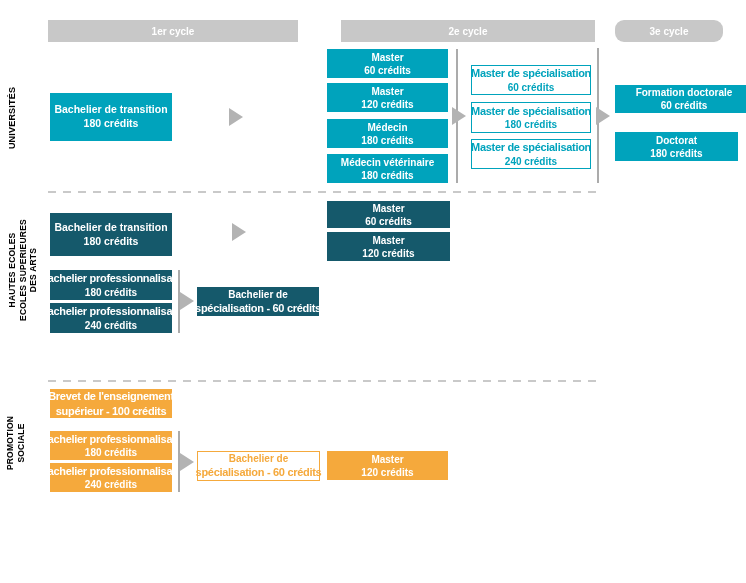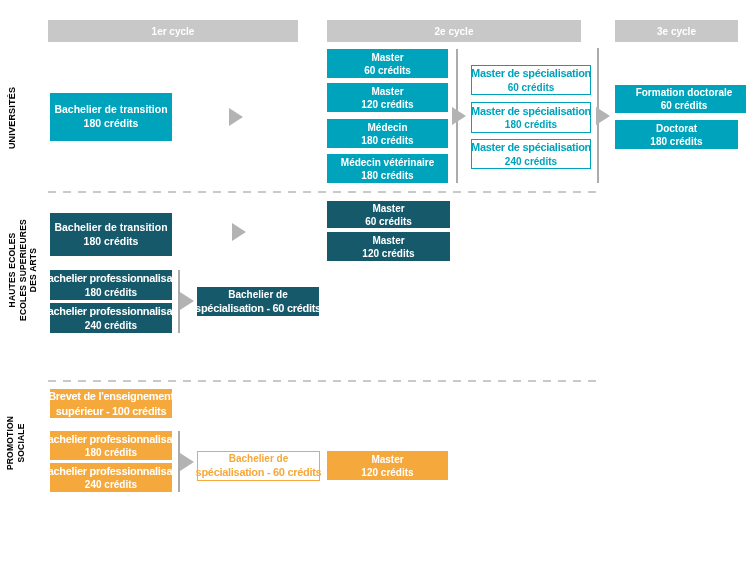--- a/index.html
+++ b/index.html
@@ -41,22 +41,22 @@
     font-weight:bold; font-size:9px; color:#000000;
     text-align:center; line-height:1.25; letter-spacing:0.2px; white-space:nowrap;
   }
 </style>
 </head>
 <body>
 
 <div class="canvas">
 
   <div class="cycle-header" style="left:48px; width:250px;">1er cycle</div>
-  <div class="cycle-header" style="left:327px; width:254px;">2e cycle</div>
-  <div class="cycle-header" style="left:615px; width:123px;">3e cycle</div>
+  <div class="cycle-header" style="left:341px; width:254px;">2e cycle</div>
+  <div class="cycle-header" style="left:615px; width:108px;border-radius:9px;">3e cycle</div>
 
   <div class="vlabel" style="left:-47px; top:103px; width:120px; height:30px;">
     <span>UNIVERSITÉS</span>
   </div>
 
   <div class="box teal" style="left:50px; top:93px; width:122px; height:48px; font-size:10.5px;">
     <span>Bachelier de transition</span>
     <span>180 crédits</span>
   </div>
 
@@ -95,21 +95,21 @@
     <span>240 crédits</span>
   </div>
 
   <div class="vline" style="left:597px; top:48px; height:135px;"></div>
   <div class="arrow-right" style="left:596px; top:107px;"></div>
 
   <div class="box teal" style="left:615px; top:85px; width:138px; height:28px;">
     <span>Formation doctorale</span>
     <span>60 crédits</span>
   </div>
-  <div class="box teal" style="left:615px; top:120px; width:123px; height:29px;">
+  <div class="box teal" style="left:615px; top:132px; width:123px; height:29px;">
     <span>Doctorat</span>
     <span>180 crédits</span>
   </div>
 
   <div class="dash-h" style="left:48px; top:191px; width:554px;"></div>
 
   <div class="vlabel" style="left:-52px; top:250px; width:150px; height:40px; font-size:8.5px;">
     <span>HAUTES ECOLES</span>
     <span>ECOLES SUPERIEURES</span>
     <span>DES ARTS</span>

